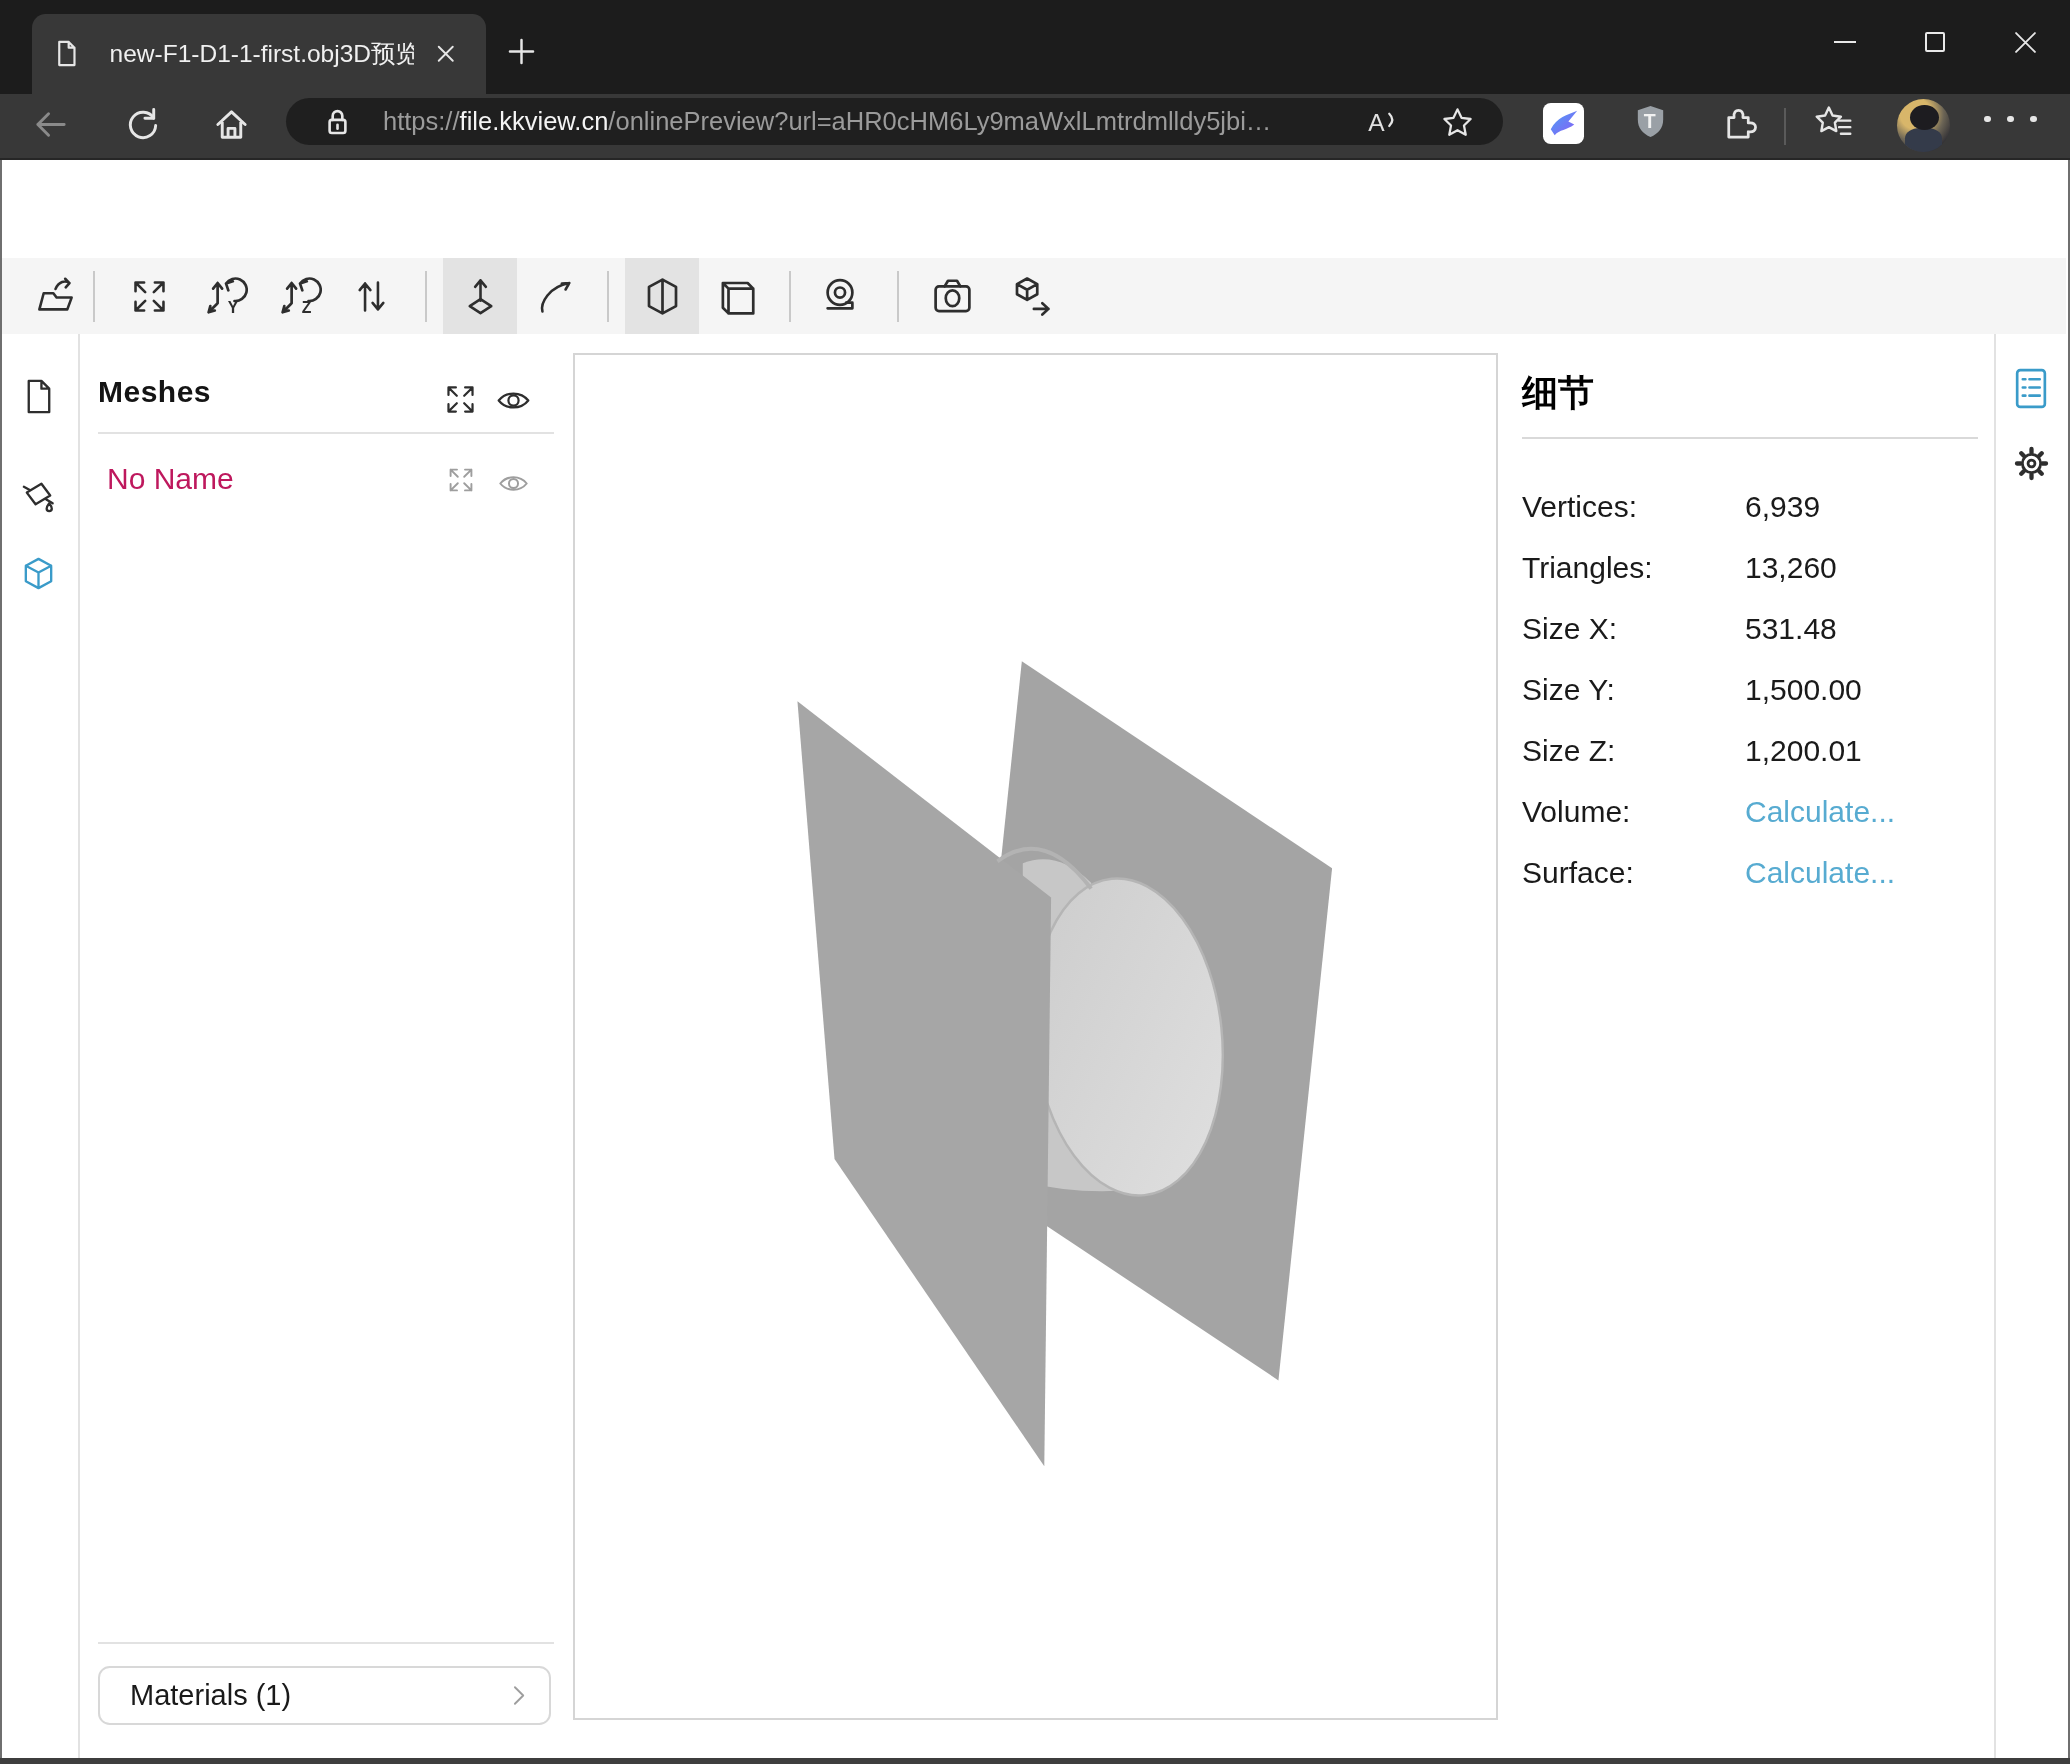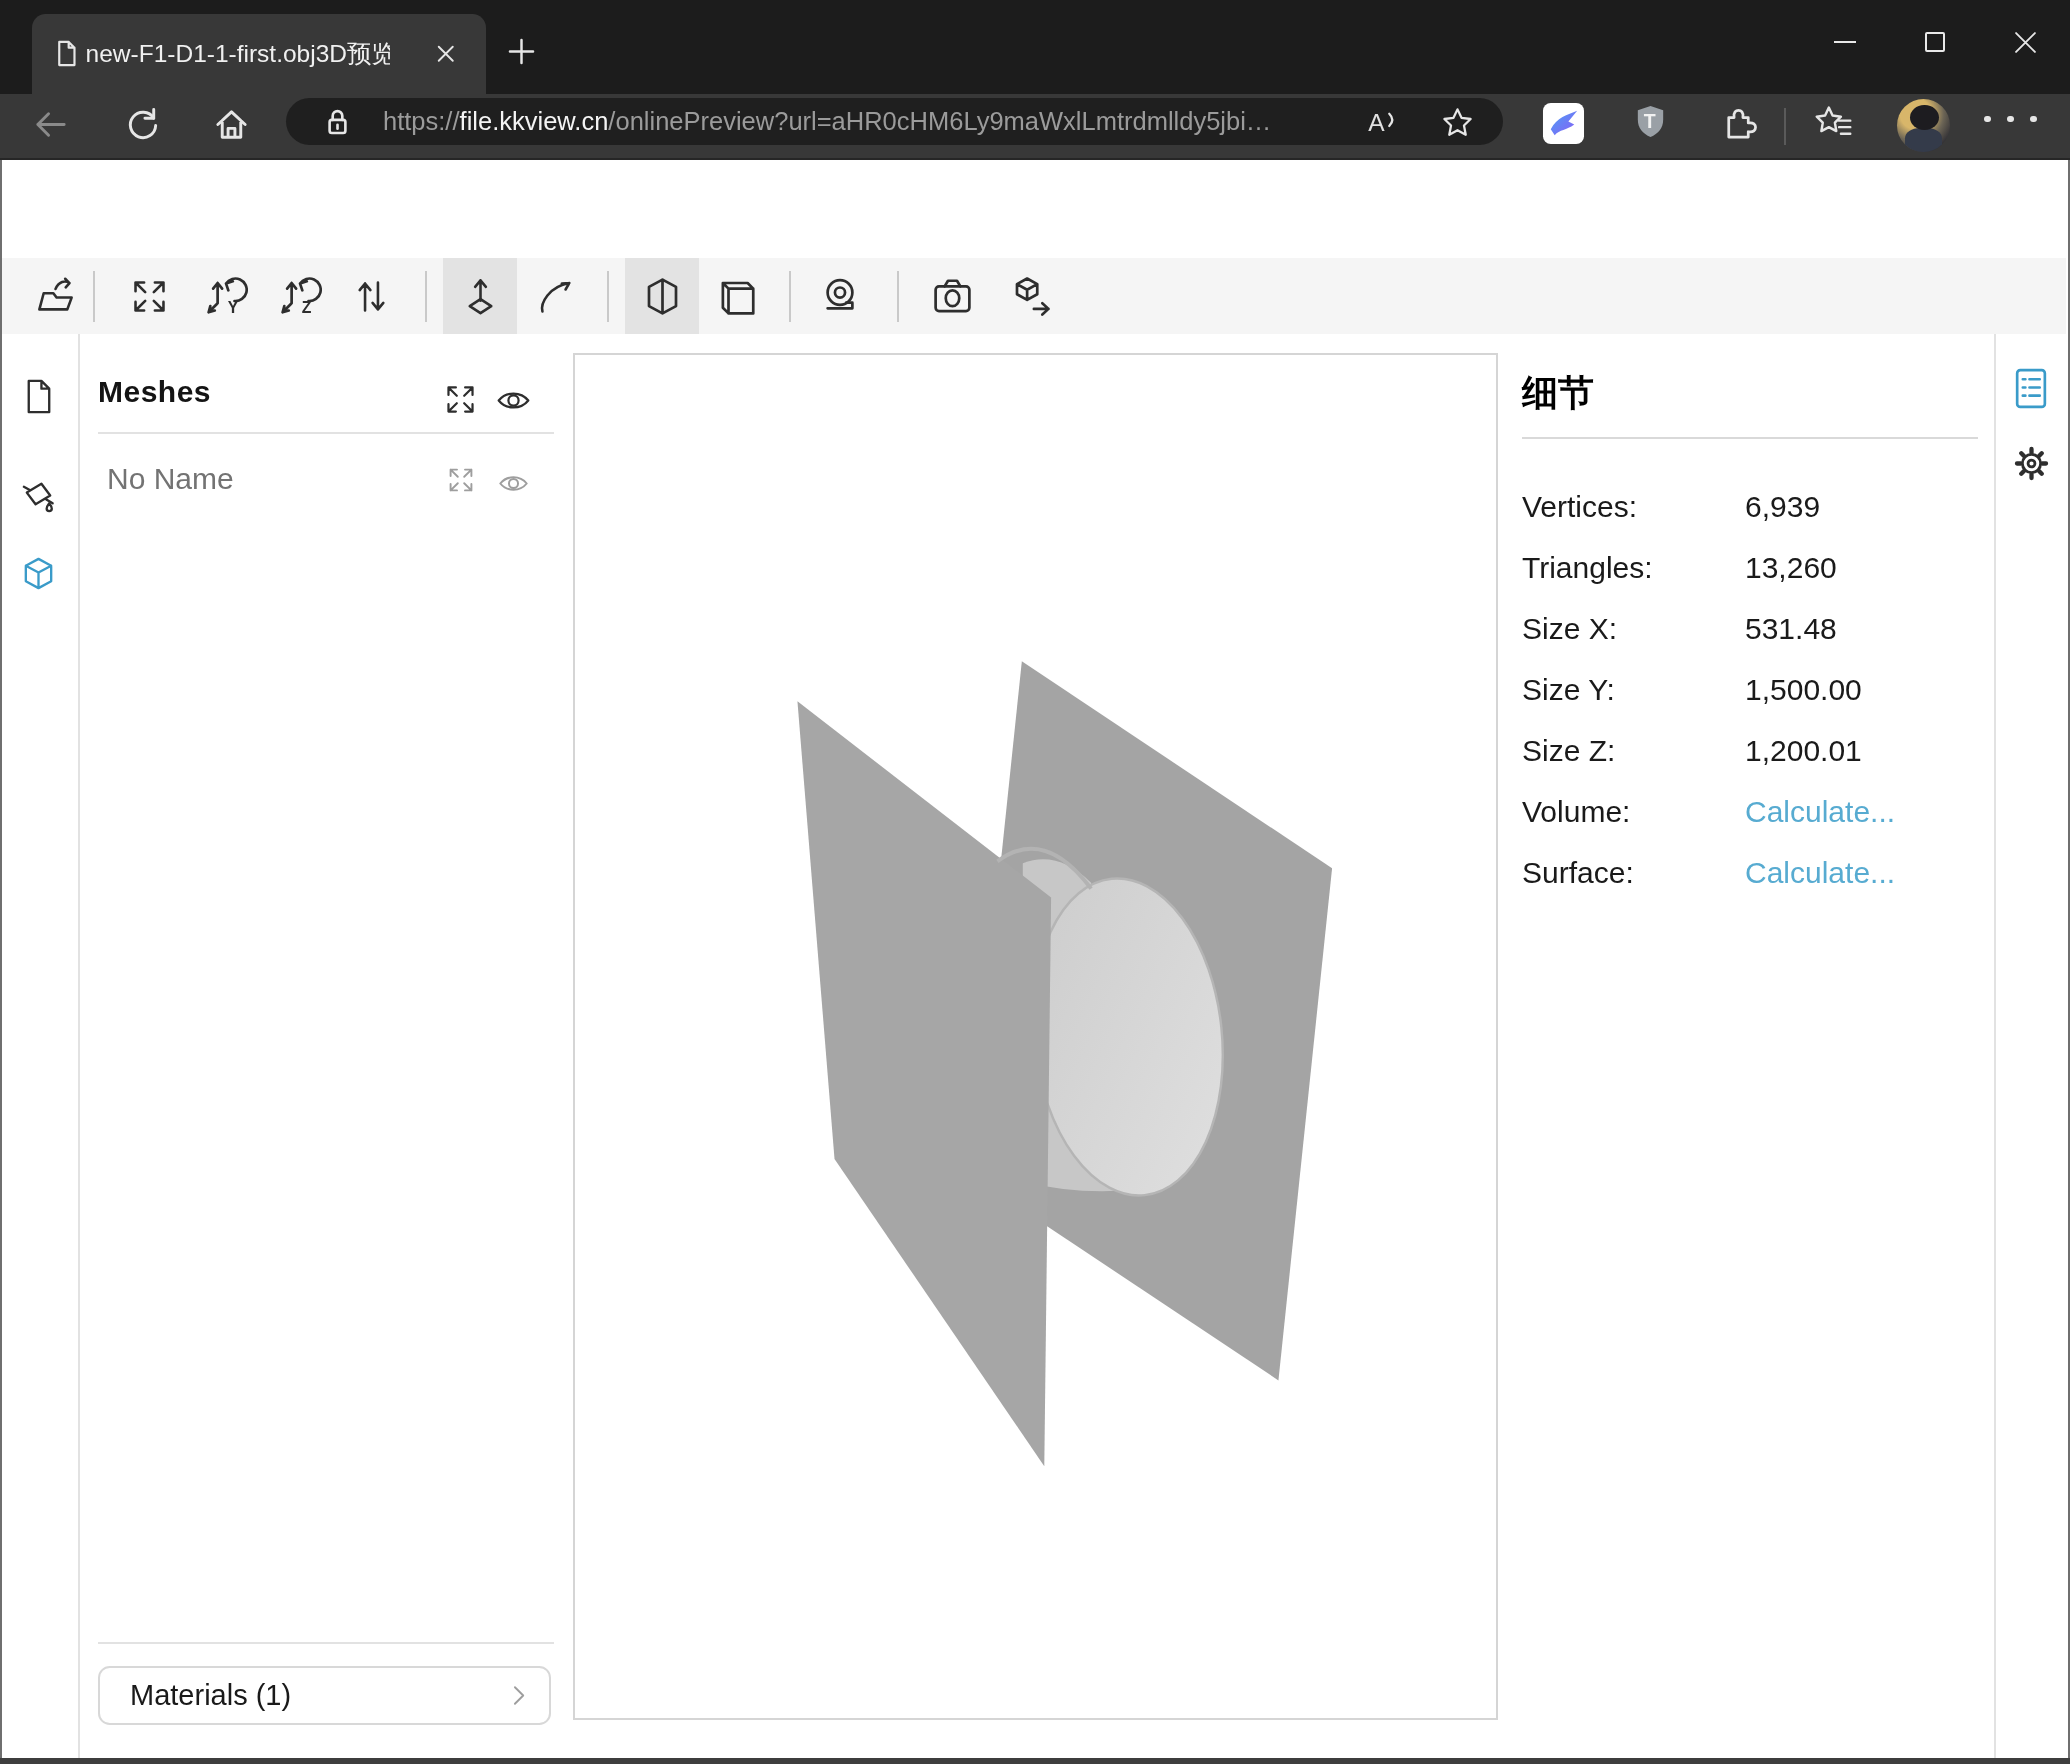--- a/index.html
+++ b/index.html
@@ -5,21 +5,21 @@
   * { margin:0; padding:0; box-sizing:border-box; }
   html,body { background:#202020; }
   body { font-family:"Liberation Sans","DejaVu Sans",sans-serif; }
   .screen { position:relative; width:2070px; height:1764px; overflow:hidden; background:#ffffff; }
 
   
   .titlebar { position:absolute; left:0; top:0; width:2070px; height:94px; background:#1c1c1c; }
   .tab { position:absolute; left:32px; top:13.7px; width:454px; height:80px; background:#383838;
          border-radius:13.7px 13.7px 0 0; display:flex; align-items:center; }
   .tab-favicon { margin-left:19.6px; flex:0 0 auto; }
-  .tab-title { margin-left:5px; color:#f0f0f0; font-size:24.5px; white-space:nowrap; overflow:hidden; width:304px; }
+  .tab-title { margin-left:29px; color:#f0f0f0; font-size:24.5px; white-space:nowrap; overflow:hidden; width:304px; }
   .tab-close { position:absolute; right:23.5px; top:23.5px; width:33px; height:33px; display:flex; align-items:center; justify-content:center; }
   .newtab-btn { position:absolute; left:502px; top:32px; width:39px; height:39px; display:flex; align-items:center; justify-content:center; }
   .win-controls { position:absolute; right:0; top:0; height:94px; display:flex; }
   .win-btn { width:90px; height:84px; display:flex; align-items:center; justify-content:center; }
   .glyph-min { width:21.6px; height:0; border-top:2.5px solid #e8e8e8; display:block; }
   .glyph-max { width:19.6px; height:19.6px; border:2.5px solid #e8e8e8; border-radius:2px; display:block; }
 
   .navbar { position:absolute; left:0; top:94px; width:2070px; height:66px; background:#383838; border-bottom:2.9px solid #262626; }
   .nav-icon { position:absolute; top:10.8px; width:39px; height:39px; }
   .addr-pill { position:absolute; left:286px; top:3.9px; width:1217px; height:47px; background:#1f1f1f; border-radius:23.5px; }
@@ -48,21 +48,21 @@
   .tool-btn { position:absolute; top:0; width:74px; height:76px; display:flex; align-items:center; justify-content:center; }
   .tool-btn.selected { background:#e3e3e3; }
   .toolbar .tsep { position:absolute; top:12.7px; width:2px; height:51px; background:#c9c9c9; }
 
   .left-strip-icon { position:absolute; width:39px; height:39px; left:16.7px; }
   .v-divider { position:absolute; width:2px; background:#e2e2e2; }
 
   .meshes-heading { position:absolute; left:96px; top:215px; font-size:30px; font-weight:600; color:#141414; letter-spacing:0.5px; }
   .panel-btn { position:absolute; width:39px; height:39px; }
   .h-divider { position:absolute; height:2px; background:#e2e2e2; }
-  .mesh-item-label { position:absolute; left:105px; top:302px; font-size:30px; color:#737373; }
+  .mesh-item-label { position:absolute; left:105px; top:302px; font-size:30px; color:#be185d; }
 
   .materials-btn { position:absolute; left:96px; top:1506px; width:453px; height:59px; border:2px solid #d8d8d8;
                    border-radius:11.8px; display:flex; align-items:center; }
   .materials-label { margin-left:30px; font-size:29px; color:#1a1a1a; flex:1; }
   .materials-chevron { margin-right:17.6px; }
 
   .viewport { position:absolute; left:571px; top:193px; width:925px; height:1367px; border:2px solid #d5d5d5; background:#fff; }
   .viewport svg { position:absolute; left:0; top:0; width:100%; height:100%; }
 
   .details-heading { position:absolute; left:1520px; top:209px; font-size:36px; font-weight:bold; color:#000000; }

